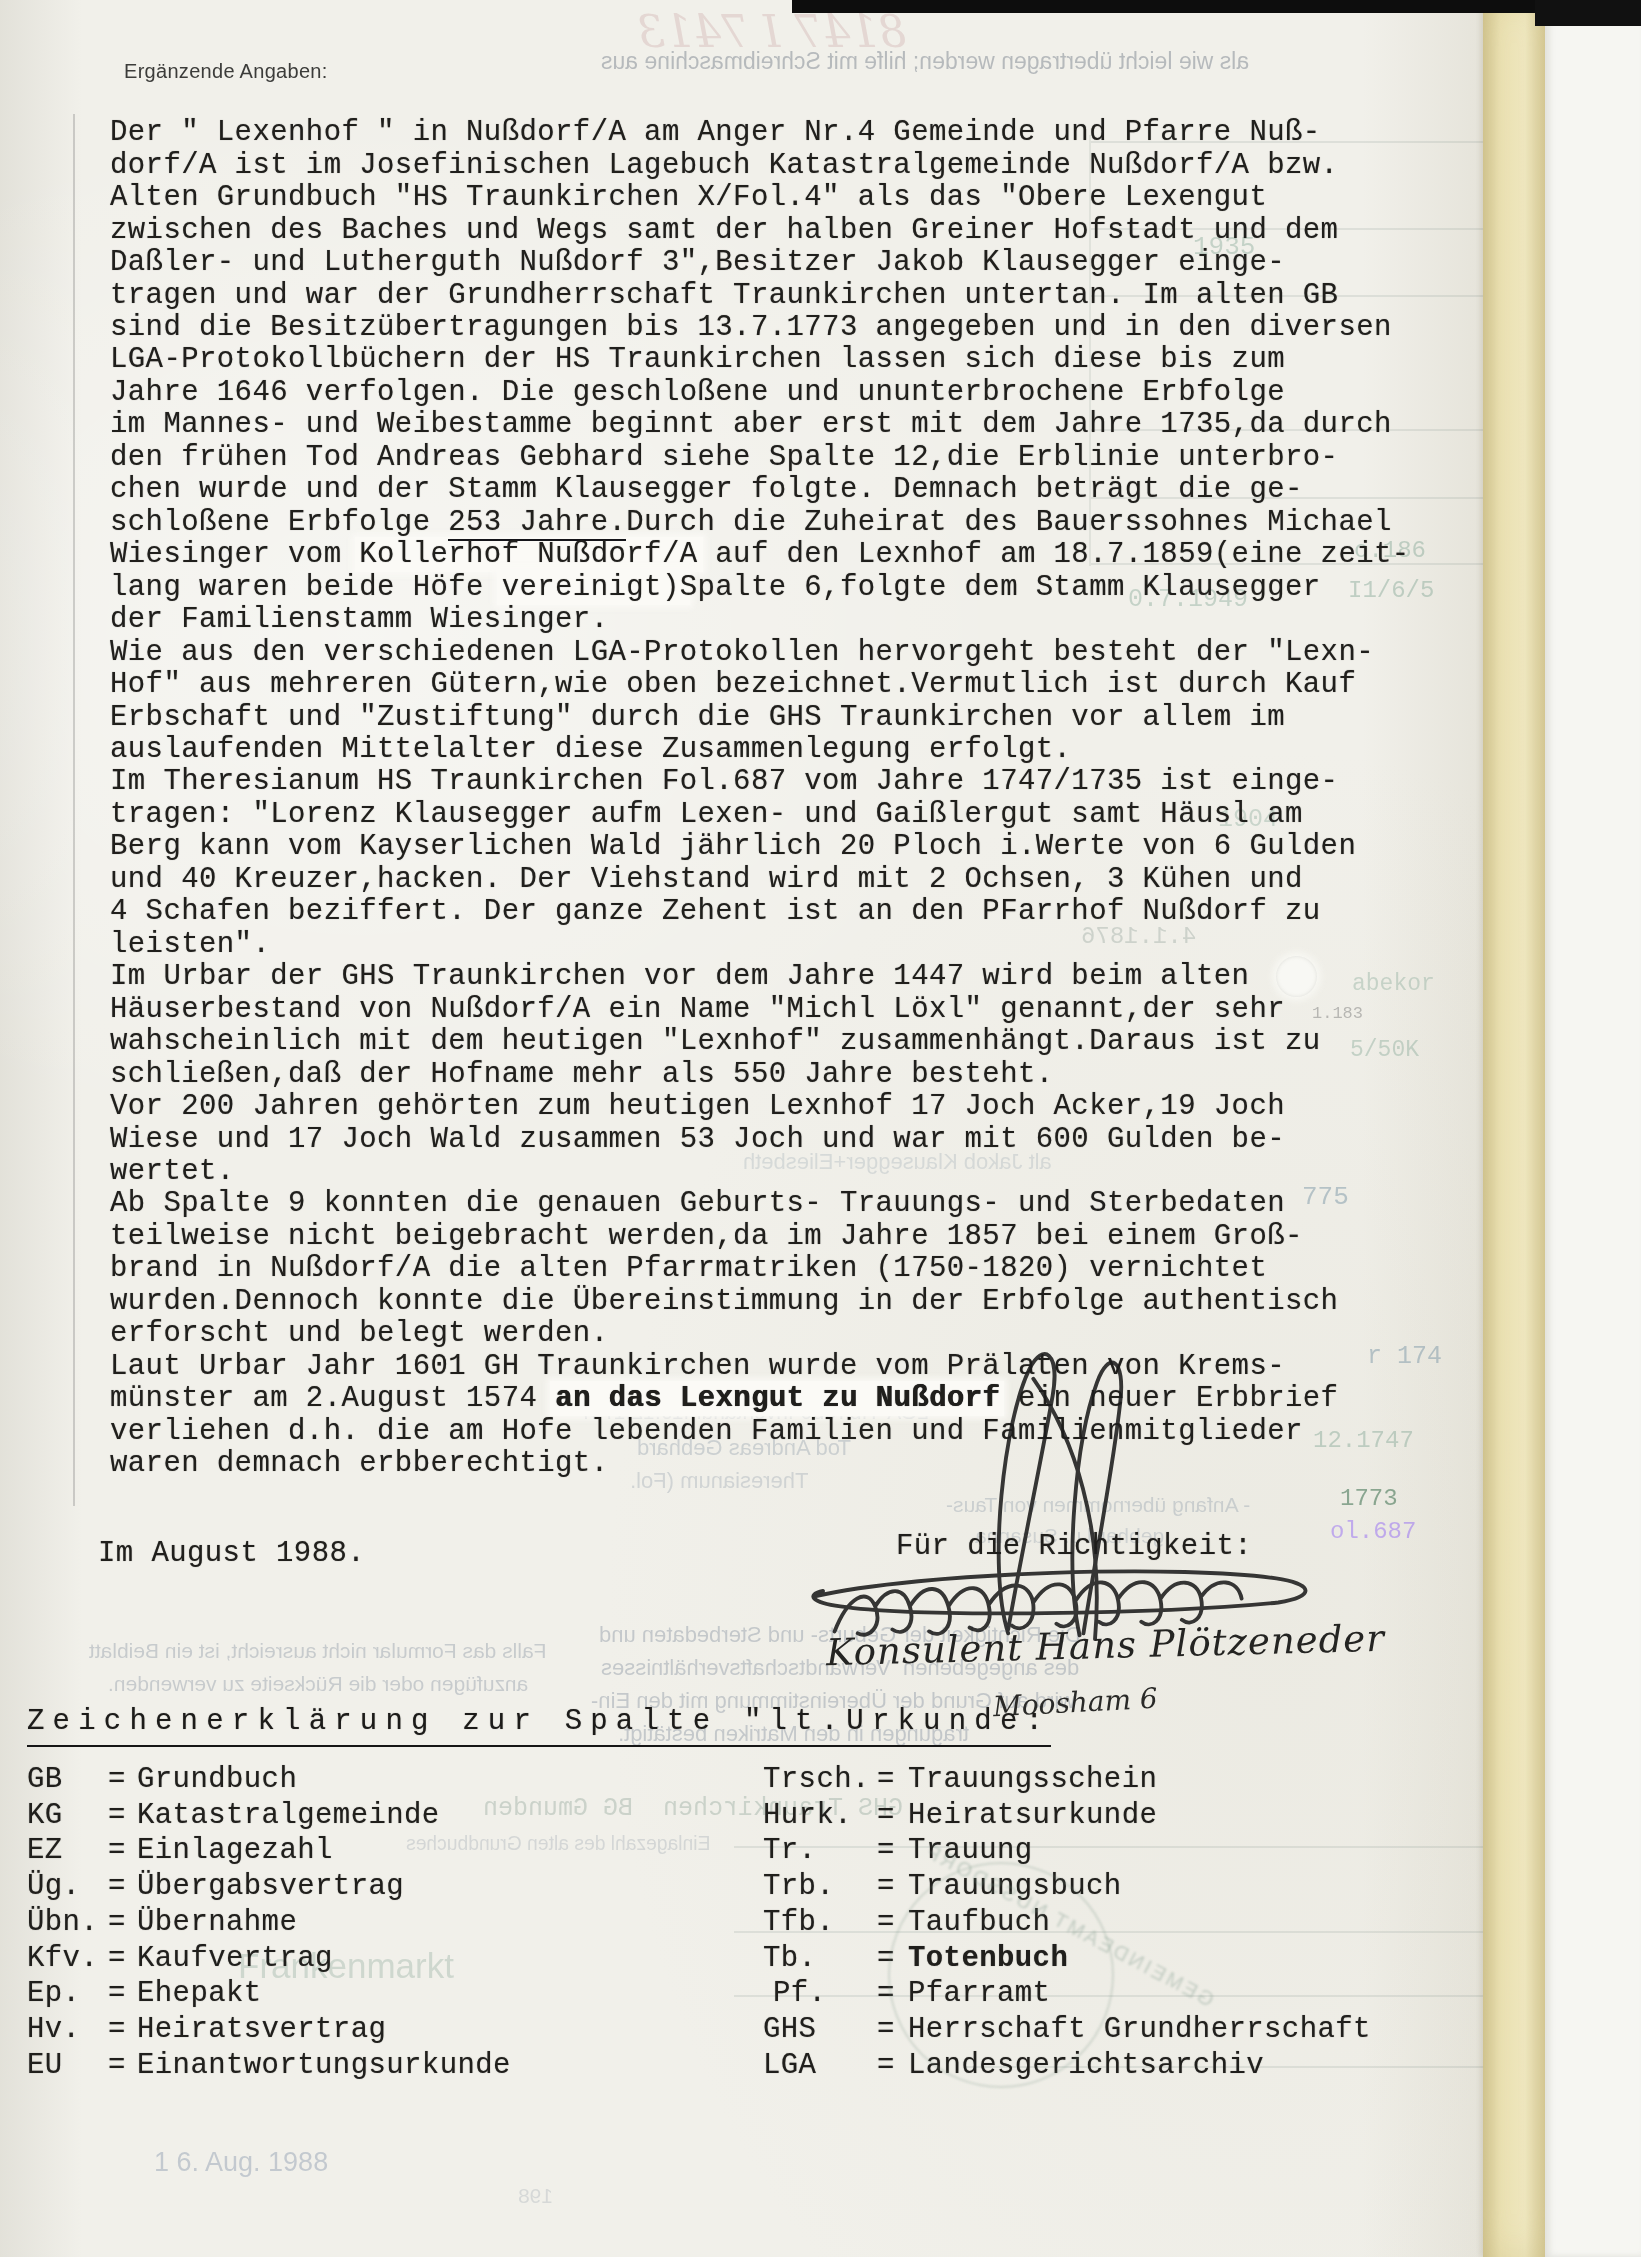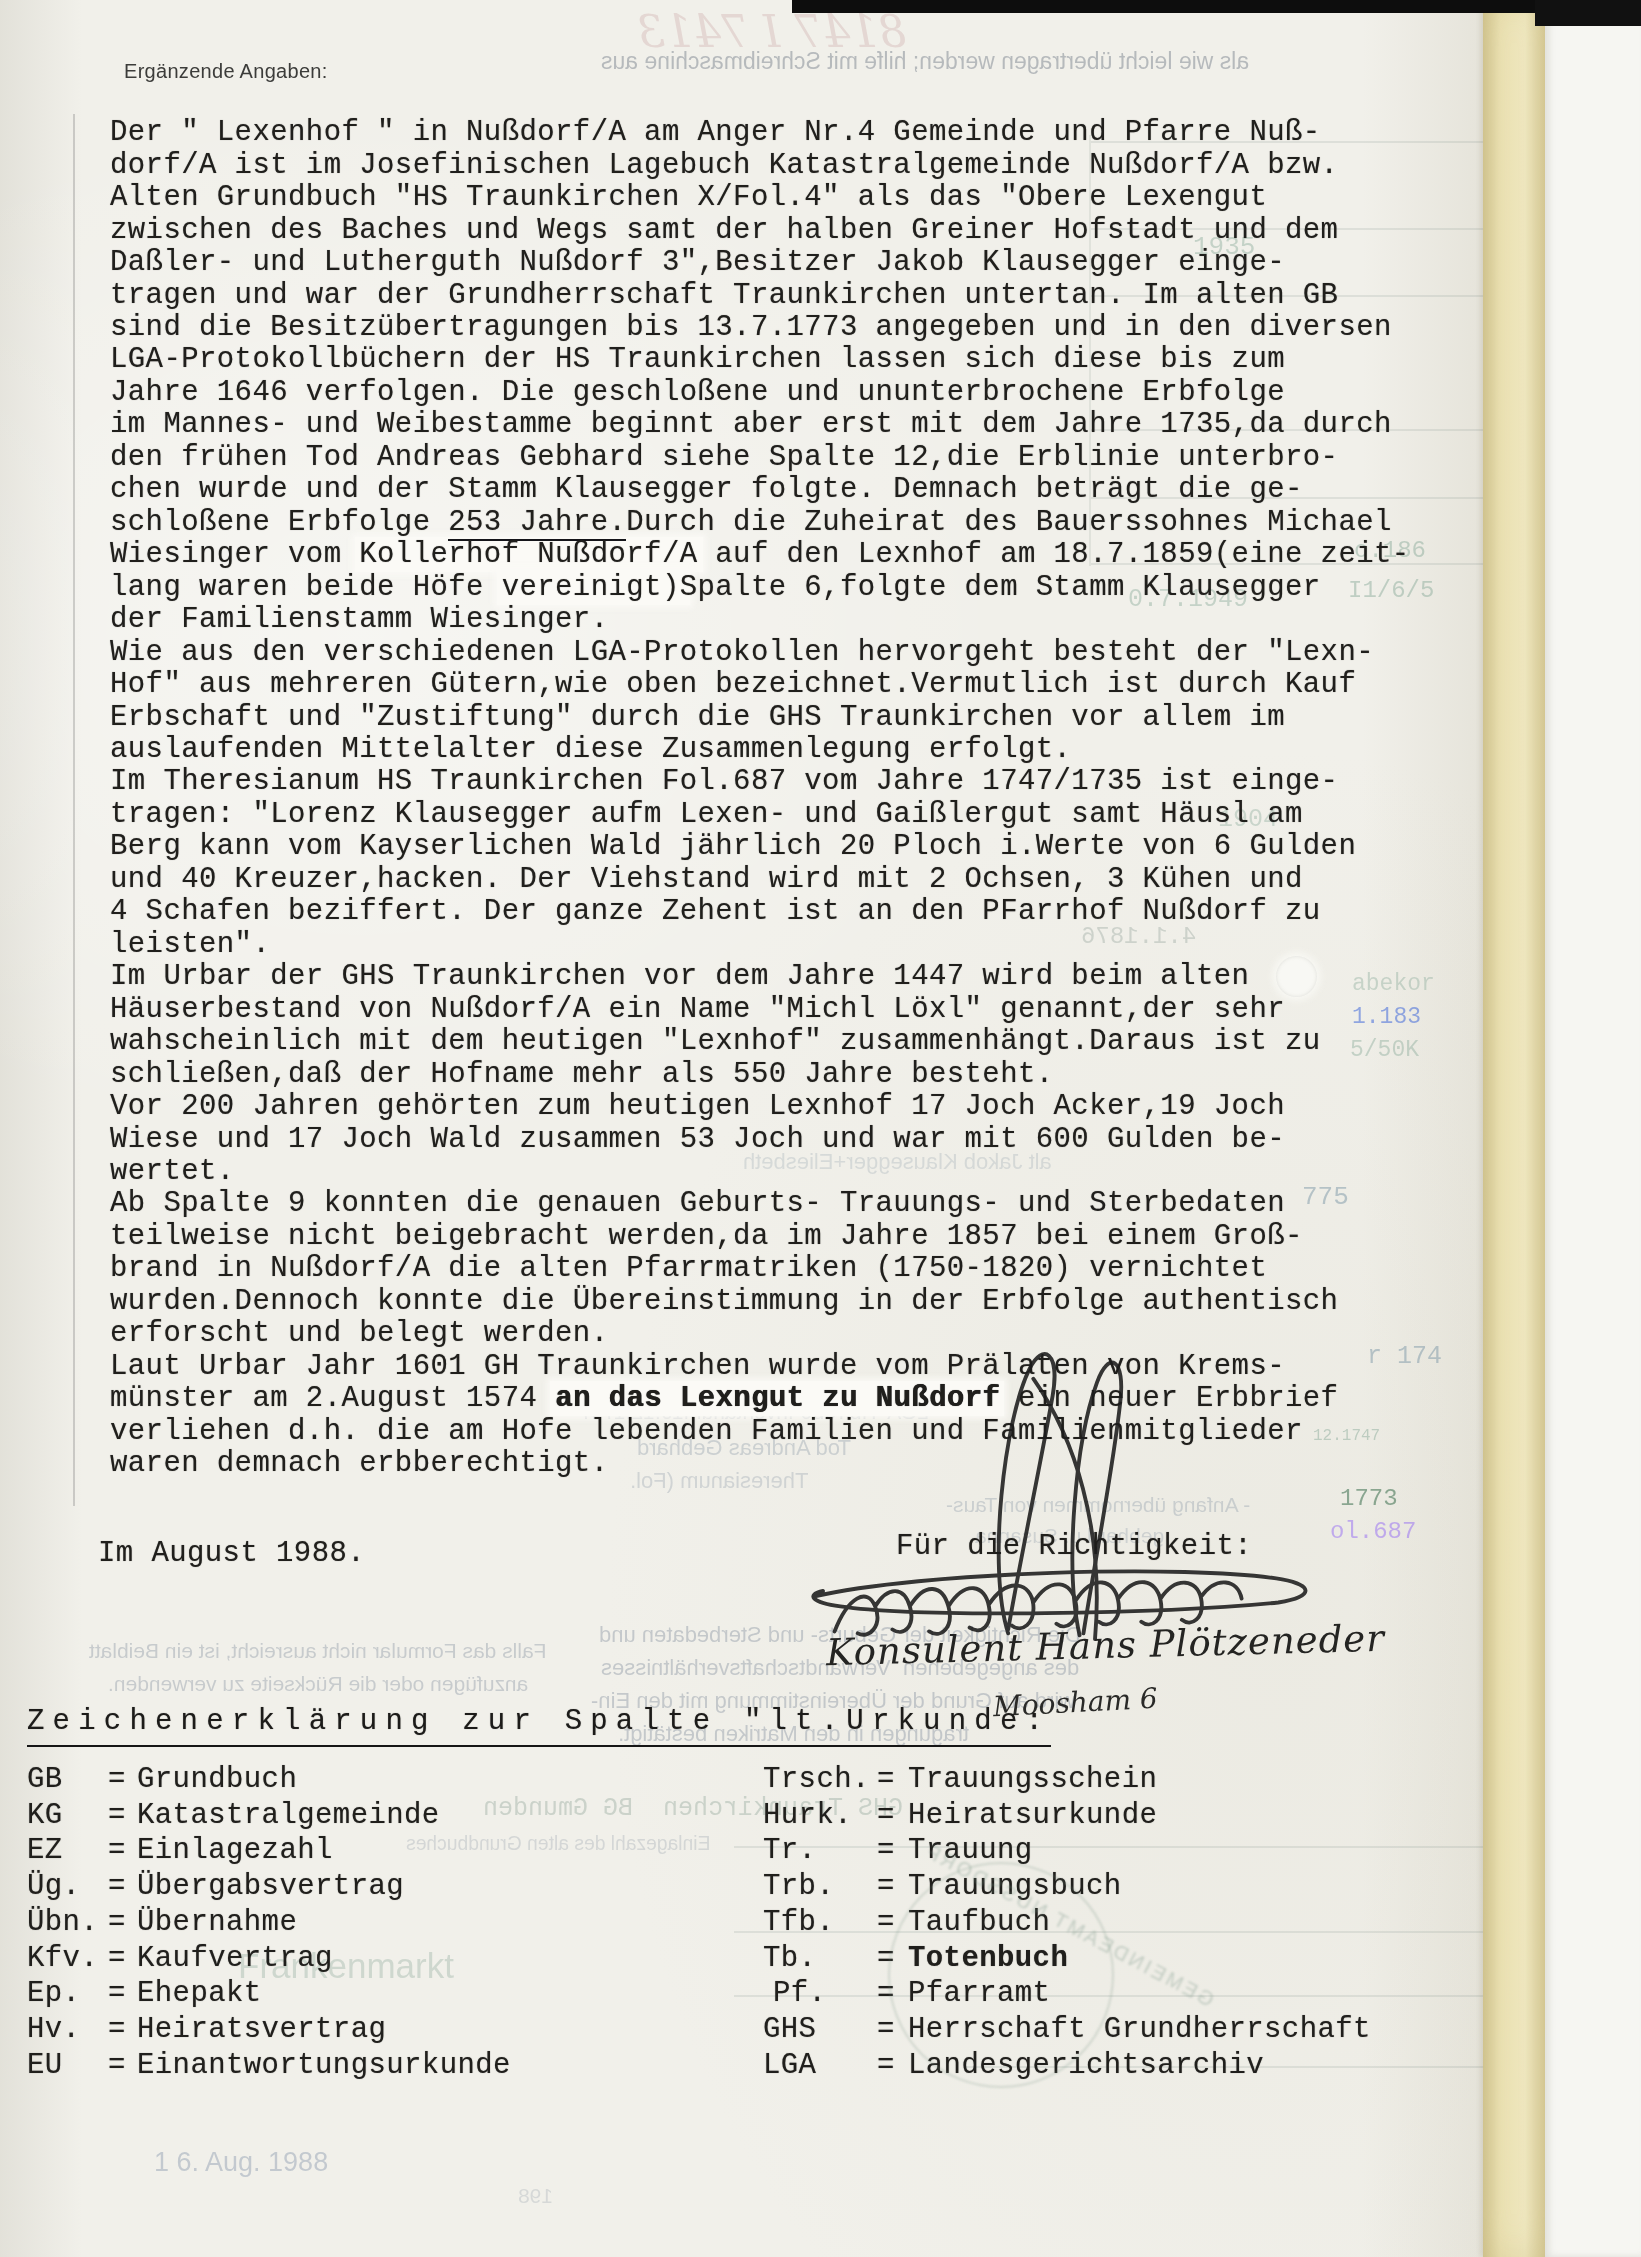--- a/index.html
+++ b/index.html
@@ -57,27 +57,27 @@
   <div id="bleed-layer">
       <div class="bleed hand" style="left: 637px; top: 5.8px; font-size: 44px; color: rgb(199, 159, 159); opacity: 0.3; transform: scaleX(-1);">8147 I 7413</div>
       <div class="bleed" style="left: 601px; top: 48px; font-size: 23px; color: rgb(135, 142, 152); opacity: 0.55; transform: scaleX(-1);">als wie leicht übertragen werden; hilfe mit Schreibmaschine aus</div>
       <div class="bleed mono" style="left: 1193px; top: 232px; font-size: 26px; color: rgb(143, 174, 158); opacity: 0.45;">1935</div>
       <div class="bleed mono" style="left: 1354px; top: 537px; font-size: 24px; color: rgb(143, 174, 158); opacity: 0.5;">o.186</div>
       <div class="bleed mono" style="left: 1348px; top: 577px; font-size: 24px; color: rgb(143, 174, 158); opacity: 0.5;">I1/6/5</div>
       <div class="bleed mono" style="left: 1128px; top: 585px; font-size: 25px; color: rgb(143, 174, 158); opacity: 0.45;">0.7.1949</div>
       <div class="bleed mono" style="left: 1218px; top: 805px; font-size: 25px; color: rgb(143, 174, 158); opacity: 0.4;">1904</div>
       <div class="bleed mono" style="left: 1081px; top: 923px; font-size: 24px; color: rgb(154, 168, 160); opacity: 0.4; transform: scaleX(-1);">4.1.1876</div>
       <div class="bleed mono" style="left: 1352px; top: 971px; font-size: 23px; color: rgb(143, 174, 158); opacity: 0.42;">abekor</div>
-      <div class="bleed mono" style="left: 1352px; top: 1004px; font-size: 23px; color: #1d4ed8; opacity: 0.45;">1.183</div>
+      <div class="bleed mono" style="left: 1312px; top: 1004px; font-size: 17px; color: #737373; opacity: 0.45;">1.183</div>
       <div class="bleed mono" style="left: 1350px; top: 1037px; font-size: 23px; color: rgb(143, 174, 158); opacity: 0.45;">5/50K</div>
       <div class="bleed" style="left: 743px; top: 1149px; font-size: 22px; color: rgb(154, 168, 178); opacity: 0.3; transform: scaleX(-1);">alt Jakob Klausegger+Eliesbeth</div>
       <div class="bleed mono" style="left: 1302px; top: 1182px; font-size: 26px; color: rgb(125, 152, 168); opacity: 0.5;">775</div>
       <div class="bleed mono" style="left: 1367px; top: 1342px; font-size: 25px; color: rgb(125, 152, 168); opacity: 0.5;">r 174</div>
       <div class="bleed" style="left: 579px; top: 1400px; font-size: 21px; color: rgb(150, 162, 174); opacity: 0.35; transform: scaleX(-1);">LGA-Tfb/Kfb6-Inventarium19.12.1747</div>
-      <div class="bleed mono" style="left: 1313px; top: 1427px; font-size: 16px; color: rgb(143, 174, 158); opacity: 0.5;">12.1747</div>
+      <div class="bleed mono" style="left: 1313px; top: 1427px; font-size: 24px; color: rgb(143, 174, 158); opacity: 0.5;">12.1747</div>
       <div class="bleed" style="left: 637px; top: 1435px; font-size: 22px; color: rgb(150, 162, 174); opacity: 0.4; transform: scaleX(-1);">Tod Andreas Gebhard</div>
       <div class="bleed" style="left: 630px; top: 1468px; font-size: 22px; color: rgb(150, 162, 174); opacity: 0.35; transform: scaleX(-1);">Theresianum (Fol.</div>
       <div class="bleed mono" style="left: 1340px; top: 1485px; font-size: 24px; color: #14532d; opacity: 0.45;">1773</div>
       <div class="bleed" style="left: 946px; top: 1493px; font-size: 21px; color: rgb(150, 162, 174); opacity: 0.4; transform: scaleX(-1);">- Anfang übernommen von Taus-</div>
       <div class="bleed mono" style="left: 1330px; top: 1518px; font-size: 24px; color: #8b5cf6; opacity: 0.45;">ol.687</div>
       <div class="bleed" style="left: 975px; top: 1524px; font-size: 21px; color: rgb(150, 162, 174); opacity: 0.35; transform: scaleX(-1);">gebhard u. Susanna</div>
       <div class="bleed" style="left: 599px; top: 1622px; font-size: 22px; color: rgb(143, 153, 166); opacity: 0.45; transform: scaleX(-1);">Die Richtigkeit der Geburts- und Sterbedaten und</div>
       <div class="bleed" style="left: 89px; top: 1639px; font-size: 21px; color: rgb(143, 153, 166); opacity: 0.42; transform: scaleX(-1);">Falls das Formular nicht ausreicht, ist ein Beiblatt</div>
       <div class="bleed" style="left: 601px; top: 1655px; font-size: 22px; color: rgb(143, 153, 166); opacity: 0.45; transform: scaleX(-1);">des angegebenen  Verwandtschaftsverhältnisses</div>
       <div class="bleed" style="left: 108px; top: 1672px; font-size: 21px; color: rgb(143, 153, 166); opacity: 0.42; transform: scaleX(-1);">anzufügen oder die Rückseite zu verwenden.</div>

